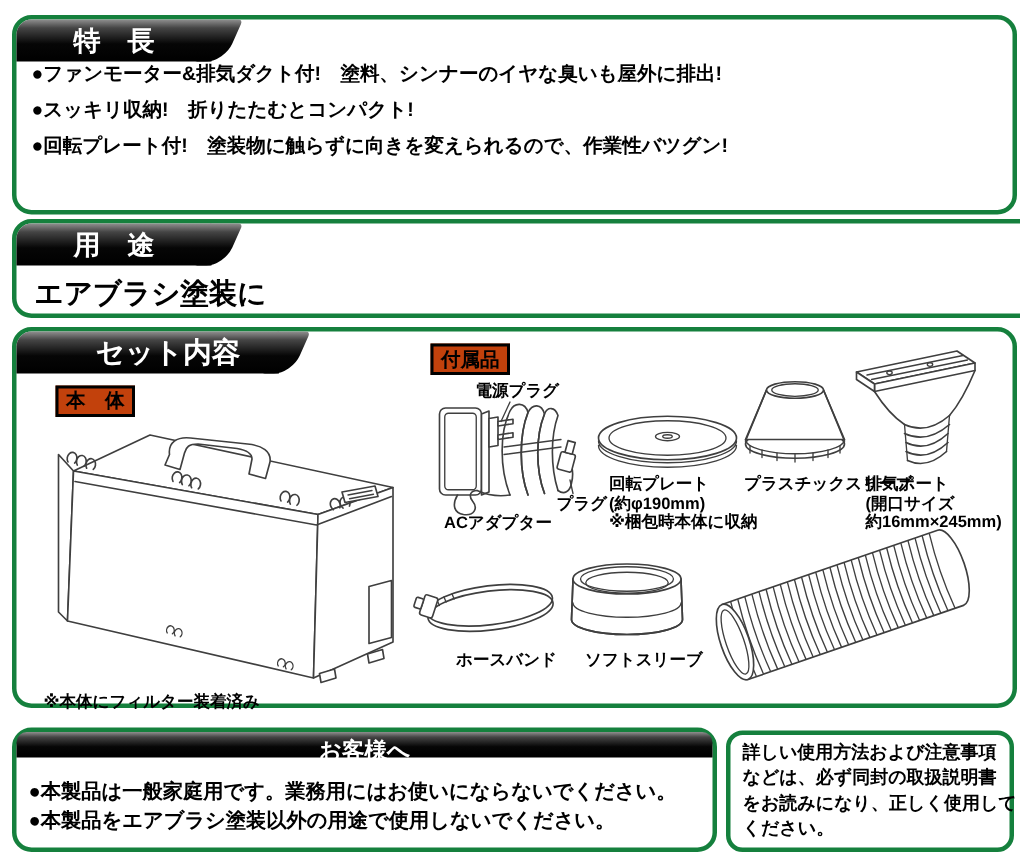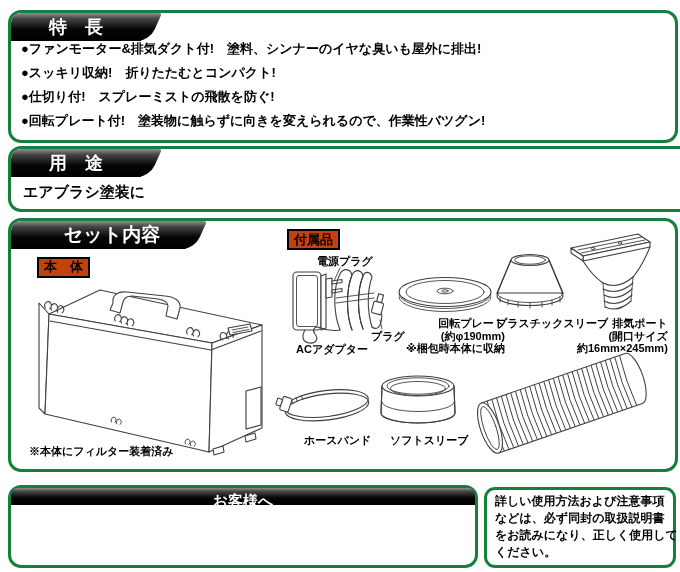--- a/index.html
+++ b/index.html
@@ -18,50 +18,49 @@
   .tab::after{
     content:"";position:absolute;left:100%;top:0;width:22px;height:100%;margin-left:-1px;
     background:linear-gradient(180deg,#8f8f8f 0%,#454545 20%,#060606 58%,#000 100%);
     transform:skewX(-24deg);transform-origin:0 0;
     border-radius:0 3px 12px 4px;
   }
   .tab-title{font-size:18px;white-space:nowrap;}
   .bullets{position:absolute;left:10px;right:6px;font-weight:bold;}
   .bullets div{white-space:nowrap;}
   .feature-lines{top:24px;font-size:13px;line-height:24px;}
-  .usage-body{position:absolute;left:12px;top:34px;font-size:15px;font-weight:bold;white-space:nowrap;}
+  .usage-body{position:absolute;left:12px;top:34px;font-size:19px;font-weight:bold;white-space:nowrap;}
   .customer-bar{
     height:17px;border-radius:7px 7px 0 0;color:#fff;text-align:center;
     font-weight:bold;font-size:15px;line-height:25px;
     background:linear-gradient(180deg,#8f8f8f 0%,#454545 20%,#060606 58%,#000 100%);
   }
   .customer-lines{top:30px;font-size:13.5px;line-height:19px;}
   .note-text{position:absolute;left:8px;top:3px;font-size:12px;line-height:17px;font-weight:bold;white-space:nowrap;}
   .label-box{
     position:absolute;border:2px solid #000;background:#c2410c;font-weight:bold;
     font-size:13px;line-height:15px;padding:1px 5px;white-space:nowrap;z-index:3;
   }
-  .lbl{position:absolute;font-weight:bold;font-size:11px;line-height:12.5px;white-space:nowrap;z-index:3;text-align:right;}
+  .lbl{position:absolute;font-weight:bold;font-size:11px;line-height:12.5px;white-space:nowrap;z-index:3;}
   .footnote{position:absolute;font-weight:bold;font-size:11px;white-space:nowrap;z-index:3;}
   svg.illus{position:absolute;left:0;top:0;z-index:1;}
   svg .ln{fill:none;stroke:#3f3f3f;stroke-width:1.1;stroke-linejoin:round;stroke-linecap:round;}
   svg .fw{fill:#fff;stroke:#3f3f3f;stroke-width:1.1;stroke-linejoin:round;}
   svg .thin{fill:none;stroke:#3f3f3f;stroke-width:0.9;stroke-linecap:round;}
 </style>
 </head>
 <body>
 
 <div class="box" style="left:8px;top:10px;width:664px;height:127px;">
   <div class="tab" style="width:130px;">
     <span class="tab-title">特　長</span>
   </div>
   <div class="bullets feature-lines">
     <div>●ファンモーター&amp;排気ダクト付!　塗料、シンナーのイヤな臭いも屋外に排出!</div>
     <div>●スッキリ収納!　折りたたむとコンパクト!</div>
-    <div>●仕切り付!　スプレーミストの飛散を防ぐ!</div>
     <div>●回転プレート付!　塗装物に触らずに向きを変えられるので、作業性バツグン!</div>
   </div>
 </div>
 
 <div class="box" style="left:8px;top:146px;width:664px;height:60px;padding-left:48px;">
   <div class="tab" style="width:130px;">
     <span class="tab-title">用　途</span>
   </div>
   <div class="usage-body">エアブラシ塗装に</div>
 </div>
@@ -196,26 +195,30 @@
   <div class="lbl" style="left:485px;top:96px;">プラスチックスリーブ</div>
   <div class="lbl" style="left:566px;top:96px;">
     <div>排気ポート</div>
     <div>(開口サイズ</div>
     <div>約16mm×245mm)</div>
   </div>
 
   <div class="lbl" style="left:293px;top:213px;">ホースバンド</div>
   <div class="lbl" style="left:379px;top:213px;">ソフトスリーブ</div>
 
-  <div class="footnote" style="left:18px;top:223px;font-family:Liberation Mono, monospace;">※本体にフィルター装着済み</div>
+  <div class="footnote" style="left:18px;top:239px;">※本体にフィルター装着済み</div>
 </div>
 
 <div class="box" style="left:8px;top:485px;width:464px;height:77px;">
   <div class="customer-bar">
     <span>お客様へ</span>
+  </div>
+  <div class="bullets customer-lines" style="left:8px;">
+    <div>●本製品は一般家庭用です。業務用にはお使いにならないでください。</div>
+    <div>●本製品をエアブラシ塗装以外の用途で使用しないでください。</div>
   </div>
 </div>
 
 <div class="box" style="left:484px;top:487px;width:186px;height:75px;border-radius:11px;">
   <div class="note-text">
     <div>詳しい使用方法および注意事項</div>
     <div>などは、必ず同封の取扱説明書</div>
     <div>をお読みになり、正しく使用して</div>
     <div>ください。</div>
   </div>

